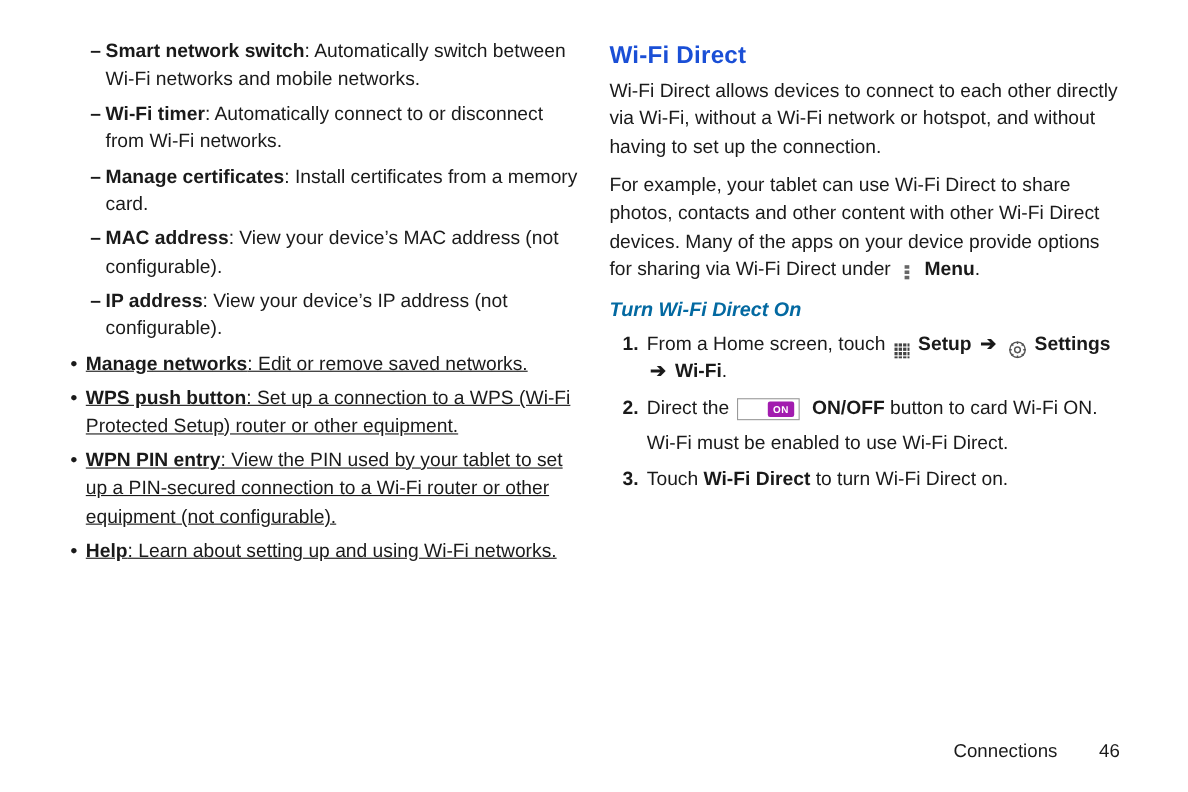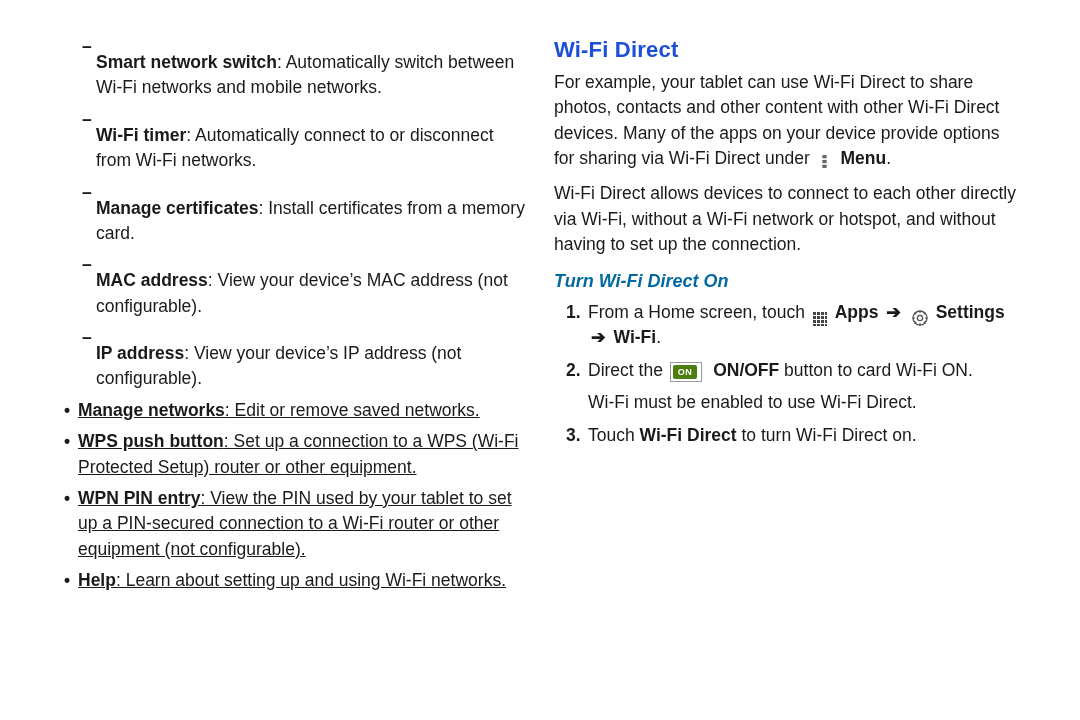--- a/index.html
+++ b/index.html
@@ -12,21 +12,21 @@
     line-height:1.45;
     color:#1a1a1a;
     display:flex;
     flex-direction:column;
   }
   .cols{flex:1;display:flex;gap:28px;}
   .col{flex:1;min-width:0;}
   .dash-list{margin:0 0 6px 0;padding-left:22px;}
   .dash-item{display:flex;margin-bottom:6px;}
   .dash-mark{flex:0 0 14px;font-weight:700;}
-  .dash-text{flex:1;margin-top:16px;}
+  .dash-text{flex:1;}
   .bul-list{padding-left:4px;}
   .bul-item{display:flex;margin-bottom:6px;}
   .bul-mark{flex:0 0 14px;font-weight:700;}
   .bul-text{flex:1;text-decoration:underline;}
   .b{font-weight:700;}
   h2.section{
     margin:0 0 4px 0;
     font-family:Arial,Helvetica,sans-serif;
     font-weight:900;
     letter-spacing:0.2px;
@@ -57,26 +57,27 @@
     border:1px solid #999;
     padding:2px 4px 2px 2px;
     font-size:9px;
     line-height:12px;
     vertical-align:middle;
     margin:0 6px 0 2px;
     color:#fff;
   }
   .toggle-on .pill{
     display:inline-block;
-    background:#4d7c0f;
+    background:#a21caf;
     padding:1px 5px;
     border-radius:2px;
     font-weight:700;
     font-size:9px;
     letter-spacing:0.5px;
+    margin-left:25px;
   }
   .footer{
     text-align:right;
     font-size:17px;
     padding-top:4px;
     padding-right:2px;
   }
   .footer .pn{display:inline-block;min-width:28px;text-align:right;margin-left:24px;}
 </style>
 </head>
@@ -124,33 +125,33 @@
         </div>
         <div class="bul-item">
           <div class="bul-mark">•</div>
           <div class="bul-text"><span class="b">Help</span><span>: Learn about setting up and using Wi-Fi networks.</span></div>
         </div>
       </div>
     </div>
 
     <div class="col">
       <h2 class="section">Wi-Fi Direct</h2>
+      <p class="para">Wi-Fi Direct allows devices to connect to each other directly via Wi-Fi, without a Wi-Fi network or hotspot, and without having to set up the connection.</p>
       <p class="para">
         <span>For example, your tablet can use Wi-Fi Direct to share photos, contacts and other content with other Wi-Fi Direct devices. Many of the apps on your device provide options for sharing via Wi-Fi Direct under </span>
         <span class="icon icon-menu-dots">
           <svg viewBox="0 0 10 14" width="13" height="15">
             <rect x="0" y="0" width="10" height="14" fill="none"></rect>
             <rect x="3" y="1" width="4" height="3" fill="#666"></rect>
             <rect x="3" y="5.5" width="4" height="3" fill="#666"></rect>
             <rect x="3" y="10" width="4" height="3" fill="#666"></rect>
           </svg>
         </span>
         <span class="b">Menu</span><span>.</span>
       </p>
-      <p class="para">Wi-Fi Direct allows devices to connect to each other directly via Wi-Fi, without a Wi-Fi network or hotspot, and without having to set up the connection.</p>
 
       <h3 class="sub">Turn Wi-Fi Direct On</h3>
 
       <div class="steps">
 
         <div class="step">
           <div class="step-num">1.</div>
           <div class="step-text">
             <span>From a Home screen, touch </span>
             <span class="icon icon-grid">
@@ -168,21 +169,21 @@
                     <rect x="4" y="8" width="3" height="3"></rect>
                     <rect x="8" y="8" width="3" height="3"></rect>
                     <rect x="12" y="8" width="2" height="3"></rect>
                   <rect x="0" y="12" width="3" height="2"></rect>
                     <rect x="4" y="12" width="3" height="2"></rect>
                     <rect x="8" y="12" width="3" height="2"></rect>
                     <rect x="12" y="12" width="2" height="2"></rect>
                 </g>
               </svg>
             </span>
-            <span class="b">Apps</span>
+            <span class="b">Setup</span>
             <span class="arrow">➔</span>
             <span class="icon icon-gear">
               <svg viewBox="0 0 16 16" width="16" height="16">
                 <circle cx="8" cy="8" r="7" fill="none" stroke="#555" stroke-width="1.3"></circle>
                 <circle cx="8" cy="8" r="2.6" fill="none" stroke="#555" stroke-width="1.3"></circle>
                 <g stroke="#555" stroke-width="1.3">
                   <line x1="8" y1="0.5" x2="8" y2="2.8"></line>
                     <line x1="8" y1="13.2" x2="8" y2="15.5"></line>
                   <line x1="0.5" y1="8" x2="2.8" y2="8"></line>
                     <line x1="13.2" y1="8" x2="15.5" y2="8"></line>
@@ -214,13 +215,17 @@
           <div class="step-num">3.</div>
           <div class="step-text">
             <span>Touch </span><span class="b">Wi-Fi Direct</span><span> to turn Wi-Fi Direct on.</span>
           </div>
         </div>
 
       </div>
     </div>
   </div>
 
+  <div class="footer">
+    <span>Connections</span>
+    <span class="pn">46</span>
+  </div>
 </div>
 
 </body></html>

